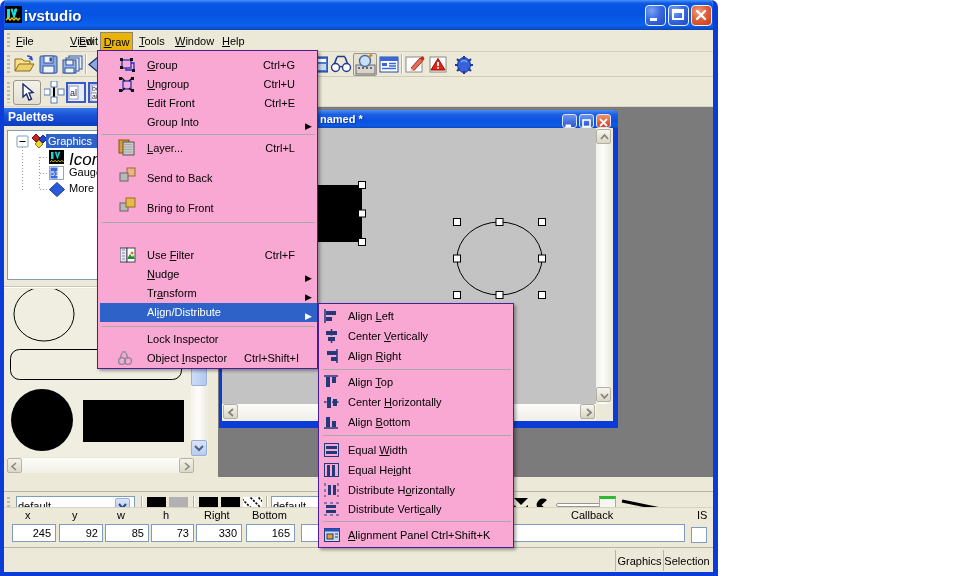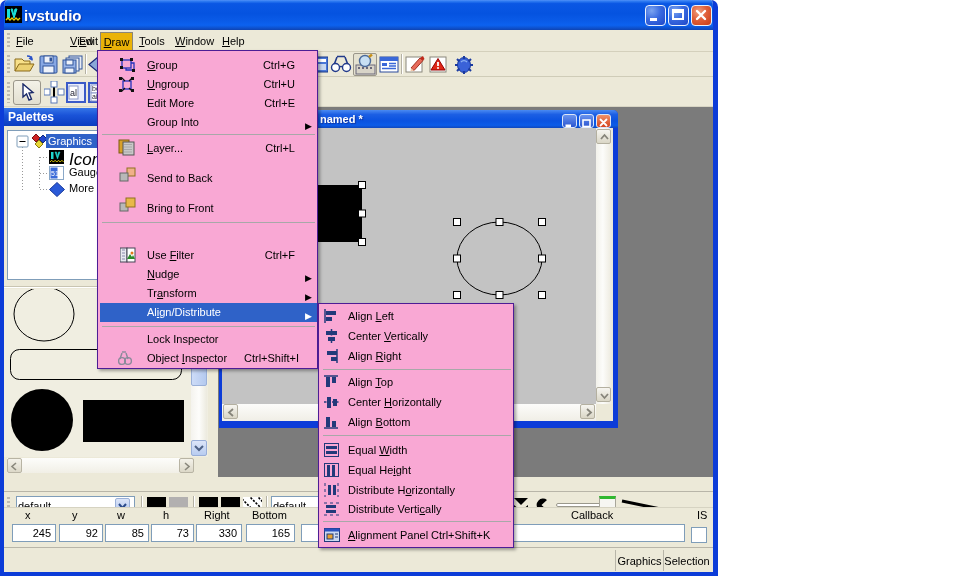--- a/index.html
+++ b/index.html
@@ -399,21 +399,21 @@
 <div class="menu" id="drawmenu">
   <div class="mrow" style="top:5px;">
       <span class="txt"><u>G</u>roup</span>
       <span class="sc">Ctrl+G</span>
     </div>
   <div class="mrow" style="top:24px;">
       <span class="txt"><u>U</u>ngroup</span>
       <span class="sc">Ctrl+U</span>
     </div>
   <div class="mrow" style="top:43px;">
-      <span class="txt">Edit More</span>
+      <span class="txt">Edit Front</span>
       <span class="sc">Ctrl+E</span>
     </div>
   <div class="mrow" style="top:62px;">
       <span class="txt">Group Into</span>
       <span class="arr">▶</span>
     </div>
   <div class="msep" style="top:83px;"></div>
   <div class="mrow" style="top:88px;">
       <span class="txt"><u>L</u>ayer...</span>
       <span class="sc">Ctrl+L</span>

